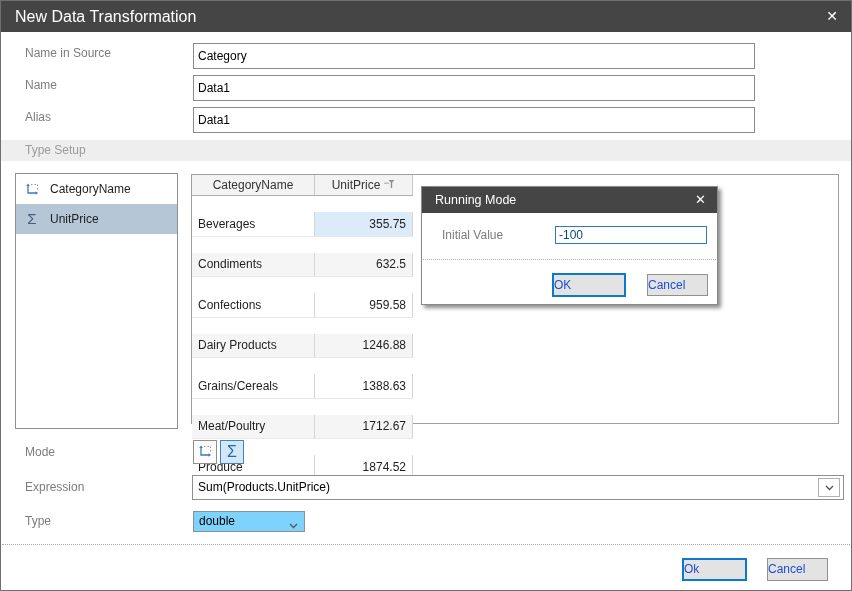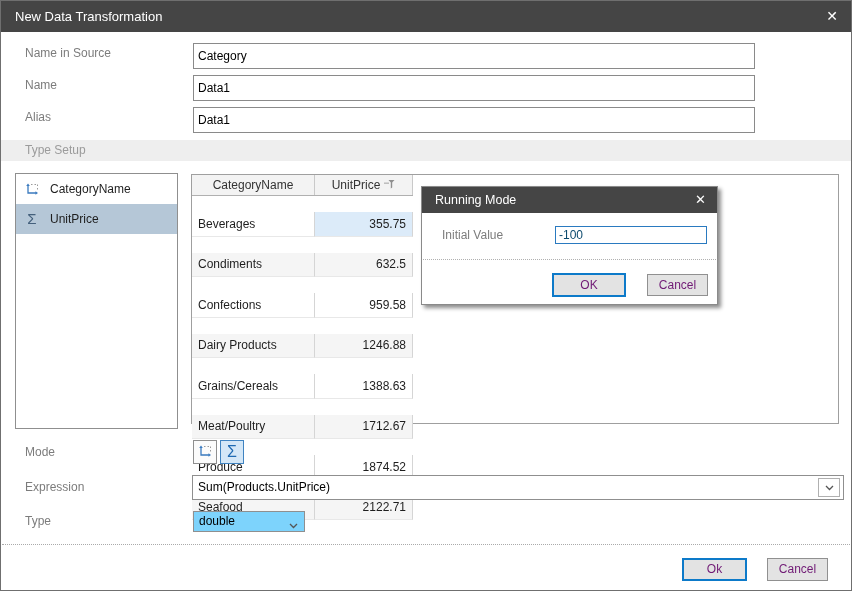--- a/index.html
+++ b/index.html
@@ -8,21 +8,21 @@
     font-family:"Liberation Sans", sans-serif;
     font-size:12px; color:#1e1e1e; background:#fff;
     position:relative; overflow:hidden;
     border:1px solid #6f6f6f;
   }
   
   .titlebar {
     position:absolute; left:0; top:0; right:0; height:31px;
     background:#454545; color:#fff;
   }
-  .titlebar .title { position:absolute; left:14px; top:0; line-height:31px; font-size:13px; }
+  .titlebar .title { position:absolute; left:14px; top:0; line-height:31px; font-size:16px; }
   .titlebar .close { position:absolute; right:13px; top:0; line-height:31px; font-size:14px; cursor:pointer; }
   .flabel { position:absolute; left:24px; color:#7c7c7c; line-height:21px; }
   .tinput {
     position:absolute; left:192px; width:562px; height:21px;
     border:1px solid #8a8a8a; background:#fff; font-family:inherit;
     font-size:12px; color:#000; padding:12px 4px; outline:none;
   }
   .section-band {
     position:absolute; left:0; right:0; top:139px; height:21px;
     background:#eeeeee;
@@ -70,21 +70,21 @@
   .rt-title .title { position:absolute; left:13px; line-height:26px; font-size:12.5px; }
   .rt-title .close { position:absolute; right:11px; line-height:26px; font-size:13px; cursor:pointer; }
   .rt-label { position:absolute; left:20px; top:40px; line-height:17px; color:#7c7c7c; }
   .rt-input {
     position:absolute; left:133px; top:39px; width:152px; height:18px;
     border:1px solid #2a7ac0; font-family:inherit; font-size:12px;
     padding:0 3px; outline:none; color:#0c4a6e;
   }
   .rt-sep { position:absolute; left:1px; right:1px; top:72px; border-top:1px dotted #b0b0b0; }
   .btn {
-    position:absolute; background:#e3e3e3; text-align:center; color:#701a75;
+    position:absolute; background:#e3e3e3; color:#1d4ed8;
     font-family:inherit; font-size:12px; cursor:pointer;
   }
   .btn.focused { border:2px solid #0d7ac9; }
   .btn.normal { border:1px solid #909090; }
   .rt-ok { left:130px; top:86px; width:74px; height:24px; line-height:20px; }
   .rt-cancel { left:225px; top:87px; width:61px; height:22px; line-height:20px; }
   
   .mode-btn {
     position:absolute; top:439px; width:24px; height:24px;
     display:flex; align-items:center; justify-content:center; cursor:pointer;
@@ -186,24 +186,20 @@
     <div class="gcell c2">1388.63</div>
   </div>
   <div class="grid-row alt">
     <div class="gcell c1">Meat/Poultry</div>
     <div class="gcell c2">1712.67</div>
   </div>
   <div class="grid-row">
     <div class="gcell c1">Produce</div>
     <div class="gcell c2">1874.52</div>
   </div>
-  <div class="grid-row alt">
-    <div class="gcell c1">Seafood</div>
-    <div class="gcell c2">2122.71</div>
-  </div>
 </div>
 
 <div class="rt-dialog">
   <div class="rt-title">
     <span class="title">Running Mode</span>
     <span class="close">✕</span>
   </div>
   <span class="rt-label">Initial Value</span>
   <input class="rt-input" value="-100" style="">
   <div class="rt-sep"></div>

